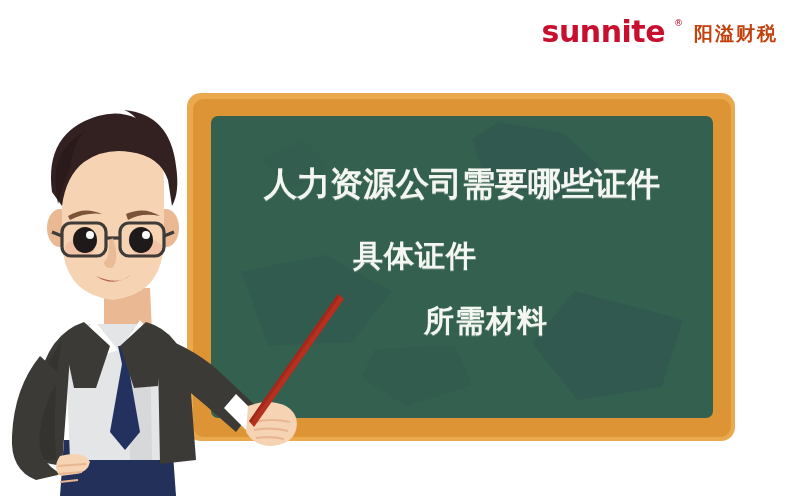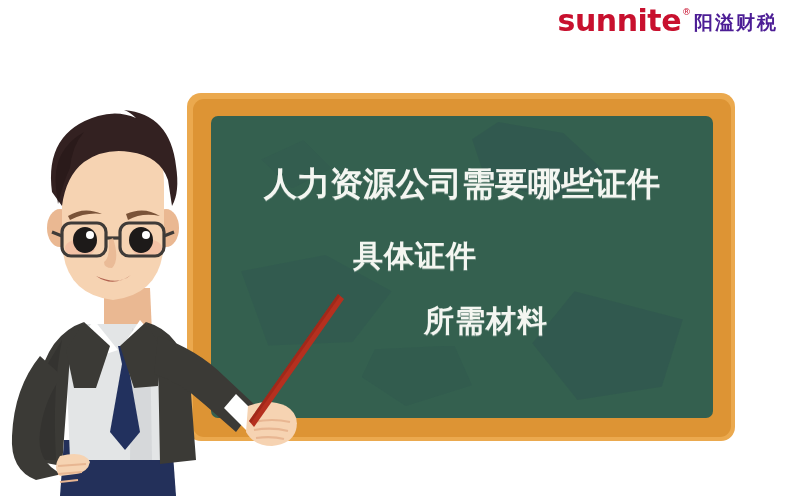--- a/index.html
+++ b/index.html
@@ -18,25 +18,25 @@
     position: relative;
     width: 800px;
     height: 496px;
     background: #ffffff;
     overflow: hidden;
   }
 
   
   #logo {
     position: absolute;
-    top: 5px;
+    top: 16px;
     right: 18px;
     display: flex;
     align-items: flex-end;
-    gap: 4px;
+    gap: 12px;
     line-height: 1;
     user-select: none;
   }
   #logo-word {
     font-family: "DejaVu Sans", sans-serif;
     font-weight: 700;
     font-size: 30px;
     letter-spacing: -0.5px;
     color: #c8102e;
     text-transform: lowercase;
@@ -48,21 +48,21 @@
     color: #c8102e;
     position: relative;
     top: -18px;
     left: -3px;
     font-family: "DejaVu Sans", sans-serif;
   }
   #logo-cn {
     font-family: "DejaVu Sans", "Liberation Sans", sans-serif;
     font-weight: 700;
     font-size: 19px;
-    color: #4c1d95;
+    color: #c2410c;
     letter-spacing: 2px;
     position: relative;
     top: -3px;
     left: -4px;
   }
 
   
   #board-wrap {
     position: absolute;
     left: 187px;

